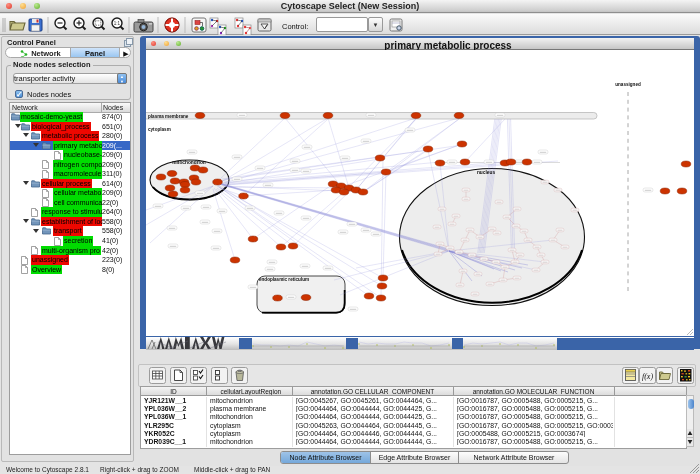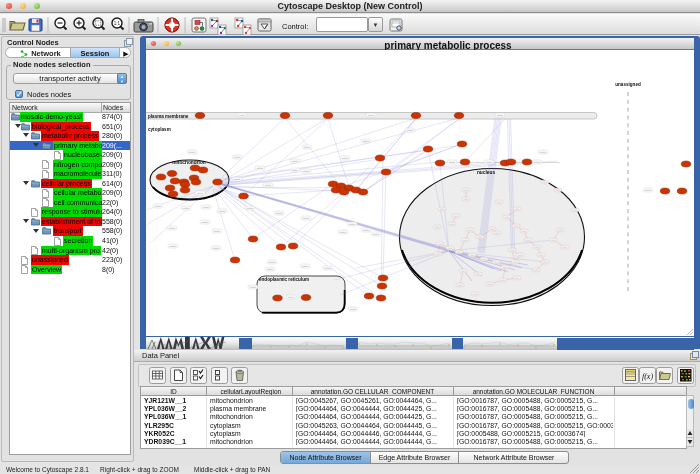--- a/index.html
+++ b/index.html
@@ -12,21 +12,21 @@
 #searchbox{left:316px;top:3px;width:52px;height:15px;background:#fff;border:1px solid #999;border-radius:2px}
 #searchdrop{left:368px;top:3px;width:15px;height:15px;background:linear-gradient(#fdfdfd,#d7d7d7);border:1px solid #999;border-radius:2px;font-size:6px;text-align:center;line-height:14px;color:#333}
 #cpanel{left:1px;top:36px;width:133px;height:426px;background:#e2e2e2;border:1px solid #b9b9b9;border-radius:2px}
 #cphead{left:5px;top:1px;font-size:7.5px;font-weight:bold;color:#1a1a1a}
 #cptabs{left:3px;top:10px;width:126px;height:11px;background:#fff;border:1px solid #a9a9a9;border-radius:6px;overflow:hidden}
 #tabnet{left:0;top:0;width:64px;height:11px;font-size:7.5px;font-weight:bold;color:#222;text-align:center;line-height:11px}
 #tabmosaic{left:64px;top:0;width:50px;height:11px;background:linear-gradient(#cfe4fb,#8fc0ef);border-left:1px solid #a9a9a9;border-right:1px solid #a9a9a9;font-size:7.5px;font-weight:bold;color:#111;text-align:center;line-height:11px}
 #tabarr{left:114px;top:0;width:12px;height:11px;font-size:7px;text-align:center;line-height:11px;color:#111}
 #groupbox{left:4px;top:28px;width:125px;height:35px;border:1px solid #adadad;border-radius:3px}
 #grouplbl{left:9px;top:23px;font-size:7.5px;font-weight:bold;color:#1a1a1a;background:#e2e2e2;padding:0 2px}
-#combo{left:11px;top:36px;width:114px;height:11px;background:linear-gradient(#fff,#e3e3e3);border:1px solid #9f9f9f;border-radius:3px;font-size:7.5px;color:#111;text-align:center;line-height:10px}
+#combo{left:11px;top:36px;width:114px;height:11px;background:linear-gradient(#fff,#e3e3e3);border:1px solid #9f9f9f;border-radius:3px;font-size:7.5px;color:#111;line-height:10px}
 #combobtn{left:115px;top:36px;width:10px;height:11px;background:linear-gradient(#8ec0f0,#4a8ad8);border:1px solid #777;border-radius:2px;color:#fff;font-size:4px;line-height:5px;text-align:center}
 #checkbox{left:13px;top:53px;width:8px;height:8px;background:linear-gradient(#8ec2f0,#4e8fd6);border:1px solid #4a6b96;border-radius:2px;color:#fff;font-size:8px;line-height:7.5px;font-weight:bold;text-align:center}
 #chklbl{left:25px;top:53px;font-size:7.5px;color:#111}
 #treebox{left:7px;top:65px;width:122px;height:353px;background:#fff;border:1px solid #9d9d9d}
 #treehead{left:0;top:0;width:120px;height:10px;background:linear-gradient(#fafafa,#dadada);border-bottom:1px solid #aaa;font-size:7px;color:#222}
 .trow{left:0;width:120px;height:9.56px;font-size:7px;white-space:nowrap}
 .tlabel{padding:0 1px;line-height:9.5px;display:inline-block}
 .tcount{position:absolute;left:92px;top:0;line-height:9.5px}
 .green{background:#00dc00}
 .red{background:#ee0700}
@@ -46,21 +46,21 @@
 .dc1{position:absolute;left:3px;font-weight:bold}
 .dc2{position:absolute;left:69px}
 #atabs{left:280px;top:451px;width:289px;height:13px;border:1px solid #8d8d8d;border-radius:3px;background:linear-gradient(#fdfdfd,#e4e4e4);overflow:hidden;font-size:7px;color:#111}
 #status{left:0;top:466px;width:700px;height:8px;font-size:6.5px;color:#222}
 </style></head><body>
 <div id="root">
   <div id="titlebar" class="abs">
     <div class="abs tl" style="left:6px;background:radial-gradient(circle at 35% 30%,#ff8f80,#dd3a2e)"></div>
     <div class="abs tl" style="left:20px;background:radial-gradient(circle at 35% 30%,#ffdf90,#ee9f33)"></div>
     <div class="abs tl" style="left:34px;background:radial-gradient(circle at 35% 30%,#bceb92,#62ad2c)"></div>
-    <div id="title" class="abs">Cytoscape Desktop (New Control)</div>
+    <div id="title" class="abs">Cytoscape Select (New Session)</div>
   </div>
   <div id="toolbar" class="abs">
     <svg class="abs" style="left:0;top:0" width="700" height="21">
         <line x1="3" y1="4" x2="3" y2="18" stroke="#aaa" stroke-width="1"></line>
         <line x1="5" y1="4" x2="5" y2="18" stroke="#aaa" stroke-width="1"></line>
         <path d="M10 16 L12 9 L25 9 L23 16 Z M10 16 L10 7.5 L14 7.5 L15.5 9 L23 9" fill="#cdc98e" stroke="#6a663a" stroke-width="1.1"></path>
         <rect x="29" y="5" width="13" height="12" rx="1" fill="#3a6fd0" stroke="#1d3f85"></rect>
         <rect x="32" y="5" width="7" height="4" fill="#e8e8e8"></rect>
         <rect x="36.5" y="5.5" width="2" height="3" fill="#c33"></rect>
         <rect x="31.5" y="11" width="8" height="6" fill="#f4f4f4" stroke="#888" stroke-width="0.5"></rect>
@@ -123,34 +123,34 @@
         <rect x="392" y="7" width="8" height="6" fill="#fff" stroke="#888" stroke-width="0.6"></rect>
         <line x1="392" y1="9" x2="400" y2="9" stroke="#99b" stroke-width="0.6"></line>
         <circle cx="399" cy="14" r="2.2" fill="#cbd6ea" stroke="#456"></circle>
       </svg>
     <div id="searchlbl" class="abs" style="left:282px">Control:</div>
     <div id="searchbox" class="abs"></div>
     <div id="searchdrop" class="abs">▼</div>
   </div>
 
   <div id="cpanel" class="abs">
-    <div id="cphead" class="abs">Control Nodes</div>
+    <div id="cphead" class="abs">Control Panel</div>
     <svg class="abs" style="left:122px;top:1px" width="9" height="9" viewBox="0 0 9 9">
         <rect x="0.5" y="2.5" width="6" height="6" fill="#dde6ef" stroke="#8899aa"></rect>
         <rect x="2.5" y="0.5" width="6" height="6" fill="#eef2f6" stroke="#8899aa"></rect>
       </svg>
     <div id="cptabs" class="abs">
       <div id="tabnet" class="abs" style="padding-left:16px">Network</div>
       <svg class="abs" style="left:14px;top:2px" width="8" height="9" viewBox="0 0 8 9">
           <circle cx="2" cy="1.5" r="1.3" fill="#2ab52a"></circle>
           <circle cx="2" cy="7.5" r="1.3" fill="#2ab52a"></circle>
           <circle cx="6" cy="4.5" r="1.3" fill="#2ab52a"></circle>
           <path d="M2 1.5 L6 4.5 L2 7.5" stroke="#2ab52a" fill="none" stroke-width="0.7"></path>
         </svg>
-      <div id="tabmosaic" class="abs">Session</div>
+      <div id="tabmosaic" class="abs">Panel</div>
       <div id="tabarr" class="abs">▶</div>
     </div>
     <div id="groupbox" class="abs"></div>
     <div id="grouplbl" class="abs">Node nodes selection</div>
     <div id="combo" class="abs">transporter activity</div>
     <div id="combobtn" class="abs">▲<br>▼</div>
     <div id="checkbox" class="abs">✓</div>
     <div id="chklbl" class="abs">Nodes nodes</div>
     <div id="treebox" class="abs">
       <div id="treehead" class="abs">
@@ -717,27 +717,20 @@
         <circle cx="318" cy="10" r="0.7" fill="#aabb33"></circle>
         <circle cx="336" cy="9" r="0.7" fill="#aabb33"></circle>
         <circle cx="354" cy="7" r="0.7" fill="#aabb33"></circle>
         <circle cx="372" cy="8" r="0.7" fill="#aabb33"></circle>
         <circle cx="390" cy="11" r="0.7" fill="#aabb33"></circle>
         <circle cx="408" cy="8" r="0.7" fill="#aabb33"></circle>
         <line x1="318" y1="9" x2="409" y2="9" stroke="#999" stroke-width="0.5"></line>
       </svg></div>
 
   <div id="dpanel" class="abs">
-    <div id="dphead" class="abs">
-        <div id="dptitle" class="abs">Data Panel</div>
-      <svg class="abs" style="left:556px;top:1px" width="9" height="9" viewBox="0 0 9 9">
-          <rect x="0.5" y="2.5" width="6" height="6" fill="#e8e3c9" stroke="#999069"></rect>
-          <rect x="2.5" y="0.5" width="6" height="6" fill="#dfe7f0" stroke="#7388a0"></rect>
-        </svg>
-    </div>
     <div id="dtool" class="abs"><svg width="558" height="21">
           <g transform="translate(10,0)">
             <rect x="0.5" y="2.5" width="16" height="16" rx="2" fill="#f2f2f2" stroke="#9c9c9c"></rect>
             <rect x="3.5" y="6" width="10" height="8" fill="#fff" stroke="#444" stroke-width="0.8"></rect>
             <line x1="3.5" y1="8.5" x2="13.5" y2="8.5" stroke="#444" stroke-width="0.8"></line>
             <line x1="3.5" y1="11" x2="13.5" y2="11" stroke="#444" stroke-width="0.8"></line>
             <line x1="6.8" y1="6" x2="6.8" y2="14" stroke="#444" stroke-width="0.8"></line>
             <line x1="10.2" y1="6" x2="10.2" y2="14" stroke="#444" stroke-width="0.8"></line>
           </g>
           <g transform="translate(31,0)">

